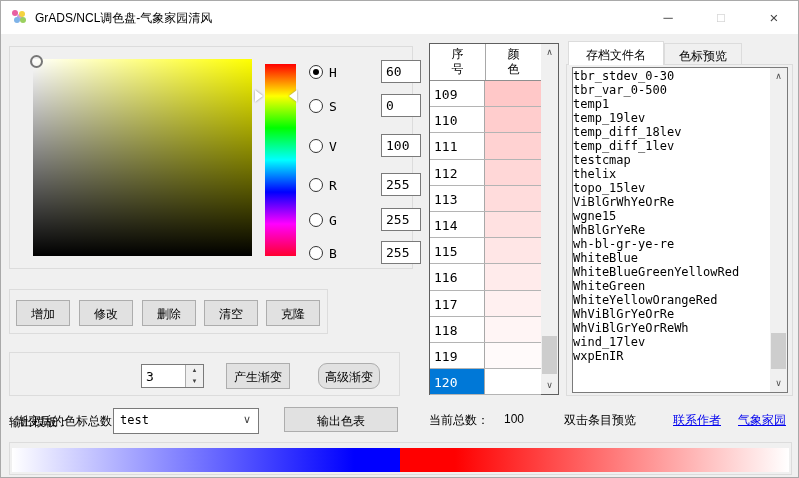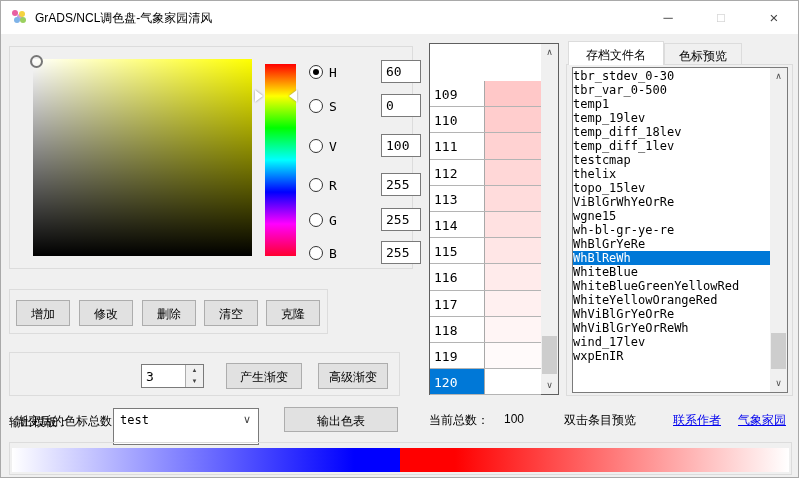--- a/index.html
+++ b/index.html
@@ -47,35 +47,35 @@
            box-sizing:border-box;font-family:"DejaVu Sans Mono",monospace;font-size:13px;padding:3px 0 0 4px;}
 
   
   .btn{position:absolute;background:#e1e1e1;border:1px solid #adadad;box-sizing:border-box;
        text-align:center;font-size:12px;padding-top:5px;height:26px;}
   .b-add{left:15px;top:299px;width:54px;}
   .b-mod{left:78px;top:299px;width:54px;}
   .b-del{left:141px;top:299px;width:54px;}
   .b-clr{left:203px;top:299px;width:54px;}
   .b-cln{left:265px;top:299px;width:54px;}
-  .b-gen{left:225px;top:362px;width:76px;}
-  .b-adv{left:317px;top:362px;width:70px;}
+  .b-gen{left:225px;top:362px;width:64px;}
+  .b-adv{left:317px;top:362px;width:62px;border-radius:9px;}
   .b-exp{left:283px;top:406px;width:114px;height:25px;}
 
   .grad-label{position:absolute;left:15px;top:369px;margin-top:43px;}
   .spinner{position:absolute;left:140px;top:363px;width:63px;height:24px;background:#fff;border:1px solid #7a7a7a;box-sizing:border-box;}
   .spin-val{position:absolute;left:4px;top:4px;font-family:"DejaVu Sans Mono",monospace;font-size:13px;}
   .spin-btns{position:absolute;right:0;top:0;width:17px;height:100%;border-left:1px solid #adadad;}
   .spin-up,.spin-down{position:absolute;left:0;width:100%;height:50%;background:#f0f0f0;text-align:center;
        font-size:6px;color:#444;line-height:11px;}
   .spin-up{top:0;border-bottom:1px solid #adadad;}
   .spin-down{bottom:0;}
 
   .out-label{position:absolute;left:8px;top:413px;}
-  .dropdown{position:absolute;left:112px;top:407px;width:146px;height:37px;background:#fff;border:1px solid #7a7a7a;box-sizing:border-box;}
+  .dropdown{position:absolute;left:112px;top:407px;width:146px;height:26px;background:#fff;border:1px solid #7a7a7a;box-sizing:border-box;}
   .dd-text{position:absolute;left:6px;top:4px;font-family:"DejaVu Sans Mono",monospace;font-size:12px;}
   .dd-chev{position:absolute;right:7px;top:4px;color:#444;font-size:11px;}
 
   
   .ctable{position:absolute;left:428px;top:42px;width:130px;height:352px;background:#fff;border:1px solid #5f5f5f;box-sizing:border-box;}
   .ct-header{position:absolute;left:0;top:0;width:111px;height:37px;border-bottom:1px solid #8f8f8f;box-sizing:border-box;display:flex;}
   .ct-h1{width:55px;border-right:1px solid #a8a8a8;}
   .ct-h2{width:55px;}
   .ct-hcell{display:flex;align-items:flex-start;justify-content:center;padding-top:3px;}
   .ct-htext{width:13px;line-height:15px;word-break:break-all;text-align:center;font-size:12px;}
@@ -190,20 +190,28 @@
   <div class="btn b-adv">高级渐变</div>
 
   <div class="out-label">输出模板：</div>
   <div class="dropdown">
     <span class="dd-text">test</span>
     <span class="dd-chev">∨</span>
   </div>
   <div class="btn b-exp">输出色表</div>
 
   <div class="ctable">
+    <div class="ct-header">
+      <div class="ct-h1 ct-hcell">
+        <span class="ct-htext">序号</span>
+      </div>
+      <div class="ct-h2 ct-hcell">
+        <span class="ct-htext">颜色</span>
+      </div>
+    </div>
     <div class="ct-rows">
         <div class="trow">
           <div class="tnum">109</div>
           <div class="tswatch" style="background-color: rgb(255, 200, 200);"></div>
         </div>
         <div class="trow">
           <div class="tnum">110</div>
           <div class="tswatch" style="background-color: rgb(255, 205, 205);"></div>
         </div>
         <div class="trow">
@@ -263,25 +271,25 @@
         <div class="litem">tbr_var_0-500</div>
         <div class="litem">temp1</div>
         <div class="litem">temp_19lev</div>
         <div class="litem">temp_diff_18lev</div>
         <div class="litem">temp_diff_1lev</div>
         <div class="litem">testcmap</div>
         <div class="litem">thelix</div>
         <div class="litem">topo_15lev</div>
         <div class="litem">ViBlGrWhYeOrRe</div>
         <div class="litem">wgne15</div>
+        <div class="litem">WhBlGrYeRe</div>
         <div class="litem">wh-bl-gr-ye-re</div>
-        <div class="litem">WhBlGrYeRe</div>
-        <div class="litem sel">WhBlReWh</div>
         <div class="litem">WhiteBlue</div>
         <div class="litem">WhiteBlueGreenYellowRed</div>
+        <div class="litem">WhiteGreen</div>
         <div class="litem">WhiteYellowOrangeRed</div>
         <div class="litem">WhViBlGrYeOrRe</div>
         <div class="litem">WhViBlGrYeOrReWh</div>
         <div class="litem">wind_17lev</div>
         <div class="litem">wxpEnIR</div>
       </div>
     <div class="sbar">
       <div class="sb-up">∧</div>
       <div class="sb-thumb"></div>
       <div class="sb-down">∨</div>

